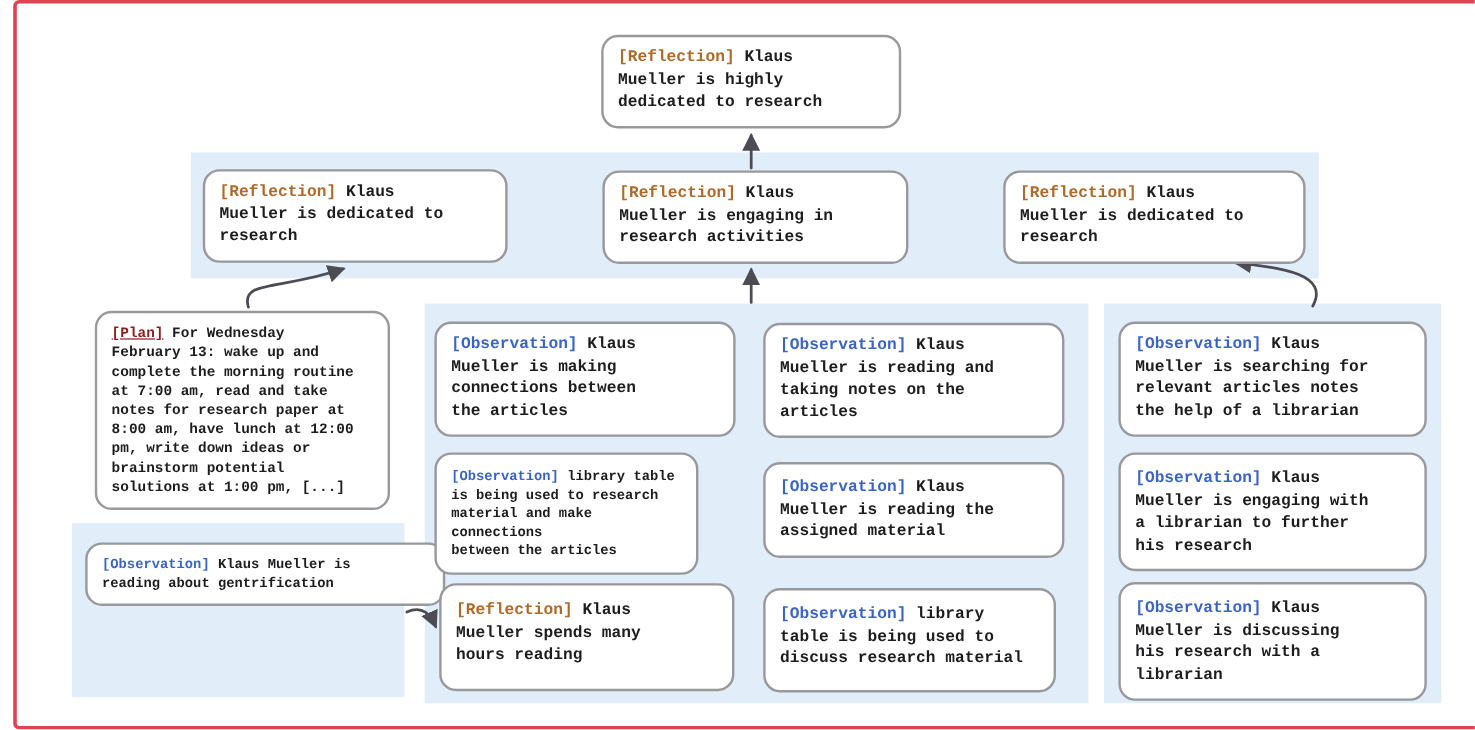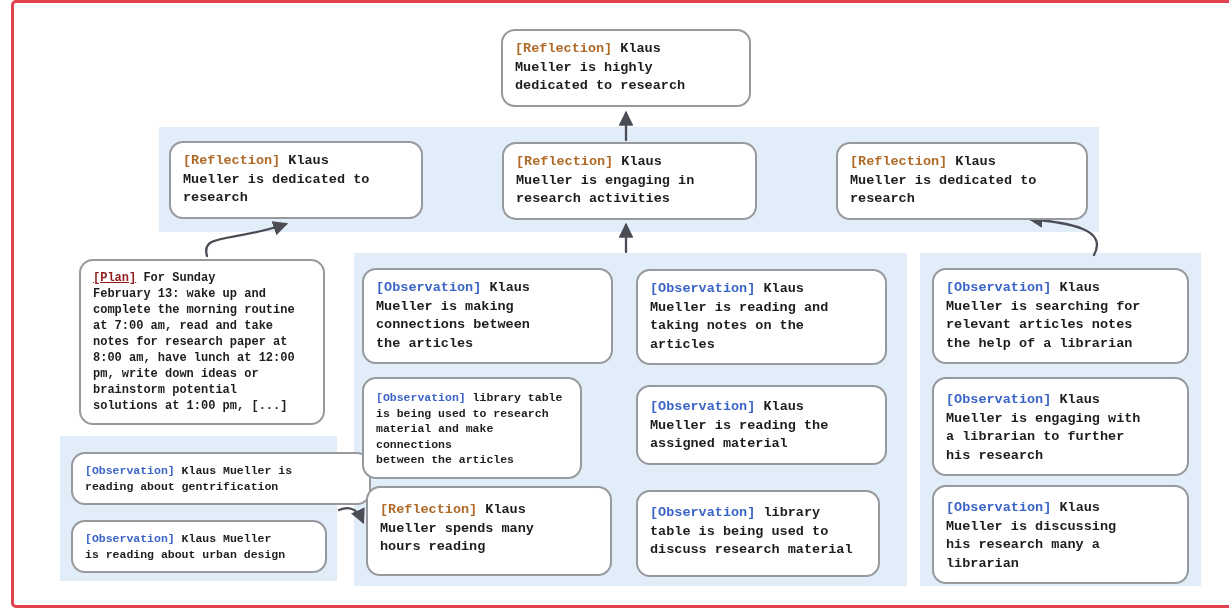--- a/index.html
+++ b/index.html
@@ -93,35 +93,33 @@
 research</span></div>
 
   <div class="node big" id="n-r2m"><span class="tag-reflection">[Reflection]</span><span> Klaus
 Mueller is engaging in
 research activities</span></div>
 
   <div class="node big" id="n-r2r"><span class="tag-reflection">[Reflection]</span><span> Klaus
 Mueller is dedicated to
 research</span></div>
 
-  <div class="node plan" id="n-plan"><span class="tag-plan">[Plan]</span><span> For Sunday
+  <div class="node plan" id="n-plan"><span class="tag-plan">[Plan]</span><span> For Wednesday
 February 13: wake up and
 complete the morning routine
 at 7:00 am, read and take
 notes for research paper at
 8:00 am, have lunch at 12:00
 pm, write down ideas or
 brainstorm potential
 solutions at 1:00 pm, [...]</span></div>
 
   <div class="node sm" id="n-bl1"><span class="tag-observation">[Observation]</span><span> Klaus Mueller is
 reading about gentrification</span></div>
 
-  <div class="node sm" id="n-bl2"><span class="tag-observation">[Observation]</span><span> Klaus Mueller
-is reading about urban design</span></div>
 
   <div class="node big" id="n-ma1"><span class="tag-observation">[Observation]</span><span> Klaus
 Mueller is making
 connections between
 the articles</span></div>
 
   <div class="node sm" id="n-ma2"><span class="tag-observation">[Observation]</span><span> library table
 is being used to research
 material and make connections
 between the articles</span></div>
@@ -148,16 +146,16 @@
 relevant articles notes
 the help of a librarian</span></div>
 
   <div class="node big" id="n-r2"><span class="tag-observation">[Observation]</span><span> Klaus
 Mueller is engaging with
 a librarian to further
 his research</span></div>
 
   <div class="node big" id="n-r3"><span class="tag-observation">[Observation]</span><span> Klaus
 Mueller is discussing
-his research many a
+his research with a
 librarian</span></div>
 
 </div>
 
 </body></html>

